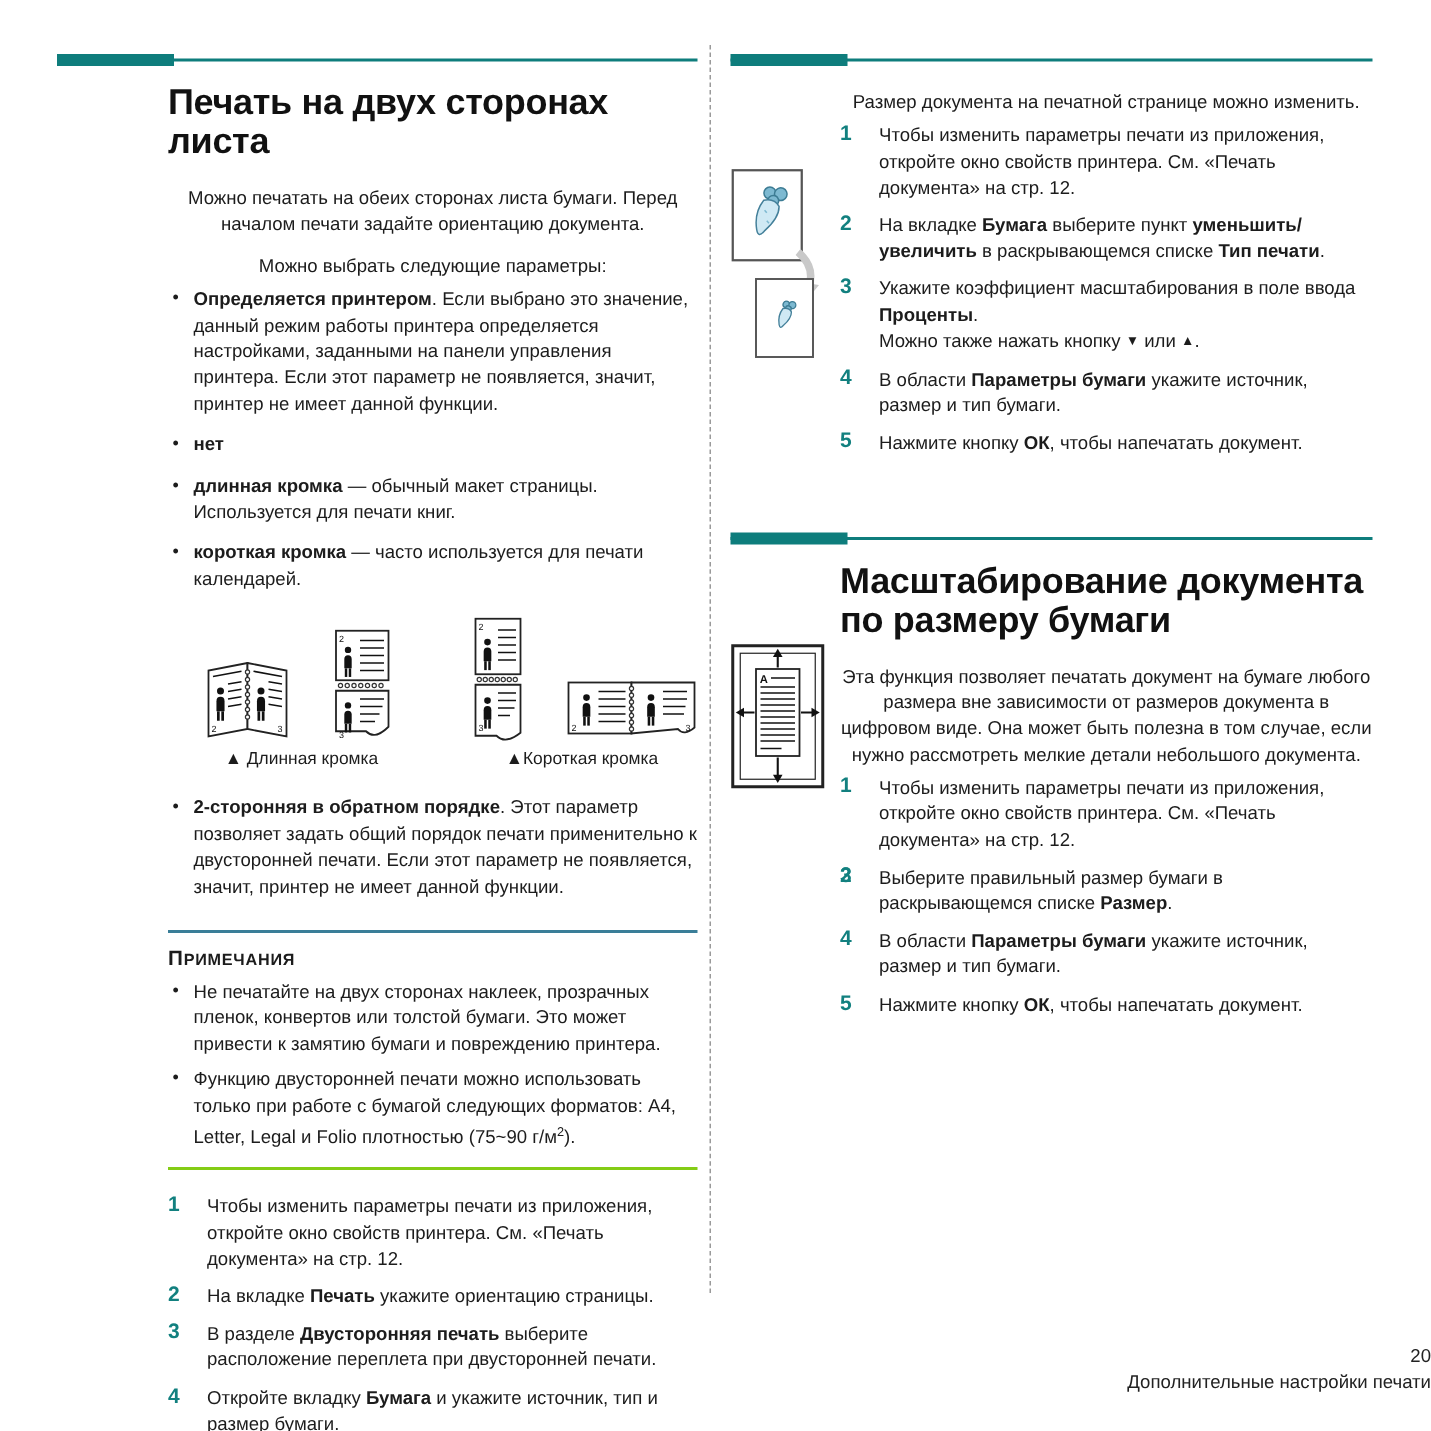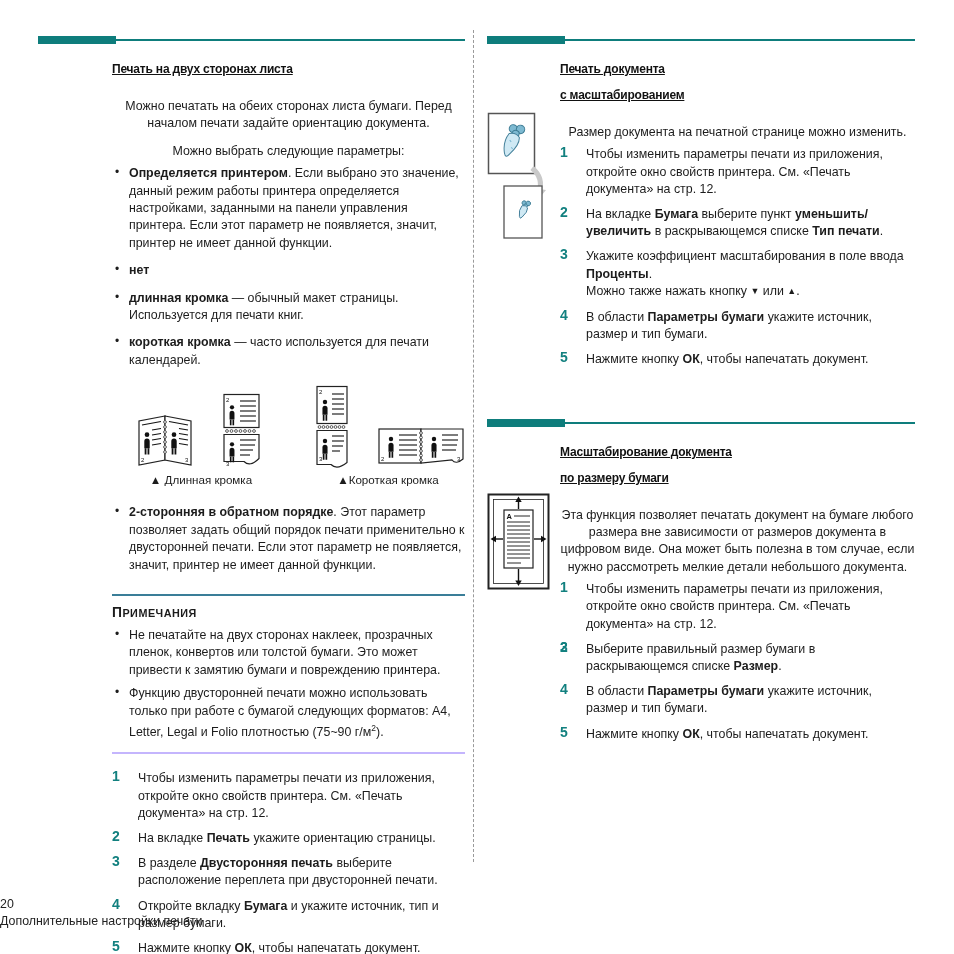--- a/index.html
+++ b/index.html
@@ -7,46 +7,46 @@
     width:954px;height:954px;background:#ffffff;position:relative;
     font-family:"Liberation Sans",sans-serif;color:#1c1c1c;
     -webkit-font-smoothing:antialiased;overflow:hidden;
   }
   .col{position:absolute;top:36px;}
   #col-left{left:38px;width:427px;}
   #col-right{left:487px;width:428px;}
   .rule-head{position:relative;height:8px;}
   .rule-head .line{position:absolute;left:0;right:0;top:3px;height:2px;background:#0e7d7c;}
   .rule-head .bar{position:absolute;left:0;top:0;width:78px;height:8px;background:#0e7d7c;}
-  h1{font-size:12px;line-height:26px;font-weight:bold;margin:12px 0 0 0;color:#111;white-space:pre-line;letter-spacing:-0.2px;text-decoration:underline;}
+  h1{font-size:24px;line-height:26px;font-weight:bold;margin:12px 0 0 0;color:#111;white-space:pre-line;letter-spacing:-0.2px;}
   .indent{margin-left:74px;}
   .content-right{margin-left:73px;}
   p.body{font-size:12.4px;line-height:17.4px;margin:0 0 10px 0;text-align:center;}
   p.tight{margin-bottom:5px;}
   ul.bullets{list-style:none;margin:0;padding:0;}
   ul.bullets li{position:relative;padding-left:17px;margin-bottom:10px;font-size:12.4px;line-height:17.4px;}
   ul.bullets li::before{content:"\2022";position:absolute;left:3px;top:-1px;font-size:12px;}
   ul.notes li{margin-bottom:6px;}
   ol.steps{list-style:none;margin:0;padding:0;}
   ol.steps li{position:relative;padding-left:26px;margin-bottom:8px;font-size:12.4px;line-height:17.2px;}
   ol.steps .num{position:absolute;left:0;top:-2px;color:#12807f;font-weight:bold;font-size:14px;}
   .b{font-weight:bold;margin-top:24px;}
   sup{font-size:8.5px;}
   .tri{font-size:9px;position:relative;top:-1px;}
-  .note-block{border-top:2px solid #3a7e98;border-bottom:2px solid #c4b5fd;padding:9px 0 5px 0;}
+  .note-block{border-top:2px solid #3a7e98;border-bottom:2px solid #84cc16;padding:9px 0 5px 0;}
   .notes-title{font-weight:bold;font-size:10.8px;letter-spacing:0.5px;margin:0 0 7px 0;}
   .notes-title::first-letter{font-size:13.8px;} .gap10{height:10px;} .gap14{height:14px;} .gap16{height:16px;}
   .figures{display:flex;align-items:flex-end;gap:42px;margin:16px 0 4px 22px;}
   .figgroup{display:flex;flex-direction:column;}
   .figrow{display:flex;align-items:flex-end;gap:20px;justify-content:center;}
   .figlabel{text-align:center;font-size:11.6px;margin-top:2px;}
   .rsec{position:relative;}
   .rsec svg.illus{position:absolute;left:0;}
   #divider{position:absolute;left:473px;top:30px;height:832px;width:0;border-left:1px dashed #9a9a9a;}
-  .footer{position:absolute;left:0;right:0;top:897px;text-align:left;font-size:12.4px;color:#222;}
+  .footer{position:absolute;left:0;right:0;top:897px;text-align:right;font-size:12.4px;color:#222;}
   .footer .fline{margin-top:3px;}
   svg text{font-family:"Liberation Sans",sans-serif;}
 </style>
 </head>
 <body>
 
 <div class="col" id="col-left">
   <div class="rule-head">
     <div class="line"></div>
     <div class="bar"></div>
@@ -277,22 +277,20 @@
       </g>
       <rect x="17" y="74" width="38" height="52" fill="#fff" stroke="#555" stroke-width="1.3"></rect>
       <g transform="translate(36,100) rotate(22) scale(0.55)">
         <circle cx="-4" cy="-16" r="4" fill="#7db9d1" stroke="#3d7c94" stroke-width="1.6"></circle>
         <circle cx="3" cy="-18" r="4.2" fill="#7db9d1" stroke="#3d7c94" stroke-width="1.6"></circle>
         <circle cx="0" cy="-12" r="3.6" fill="#7db9d1" stroke="#3d7c94" stroke-width="1.6"></circle>
         <path d="M-6,-10 Q-9,0 -3,10 Q0,15 2,9 Q8,-3 5,-10 Q0,-14 -6,-10 Z" fill="#cfe9f4" stroke="#44809a" stroke-width="1.6"></path>
       </g>
     </svg>
     <div class="content-right">
-      <h1>Печать документа
-с масштабированием</h1>
       <div class="gap16"></div>
       <p class="body tight">Размер документа на печатной странице можно изменить.</p>
       <ol class="steps">
         <li><span class="num">1</span><span><span>Чтобы изменить параметры печати из приложения, откройте окно свойств принтера. См. «Печать документа» на стр. 12.</span></span></li>
         <li><span class="num">2</span><span><span>На вкладке </span><span class="b">Бумага</span><span> выберите пункт </span><span class="b">уменьшить/увеличить</span><span> в раскрывающемся списке </span><span class="b">Тип печати</span><span>.</span></span></li>
         <li><span class="num">3</span><span><span>Укажите коэффициент масштабирования в поле ввода </span><span class="b">Проценты</span><span>.</span><br><span>Можно также нажать кнопку </span><span class="tri">▼</span><span> или </span><span class="tri">▲</span><span>.</span></span></li>
         <li><span class="num">4</span><span><span>В области </span><span class="b">Параметры бумаги</span><span> укажите источник, размер и тип бумаги.</span></span></li>
         <li><span class="num">5</span><span><span>Нажмите кнопку </span><span class="b">ОК</span><span>, чтобы напечатать документ.</span></span></li>
       </ol>
     </div>

